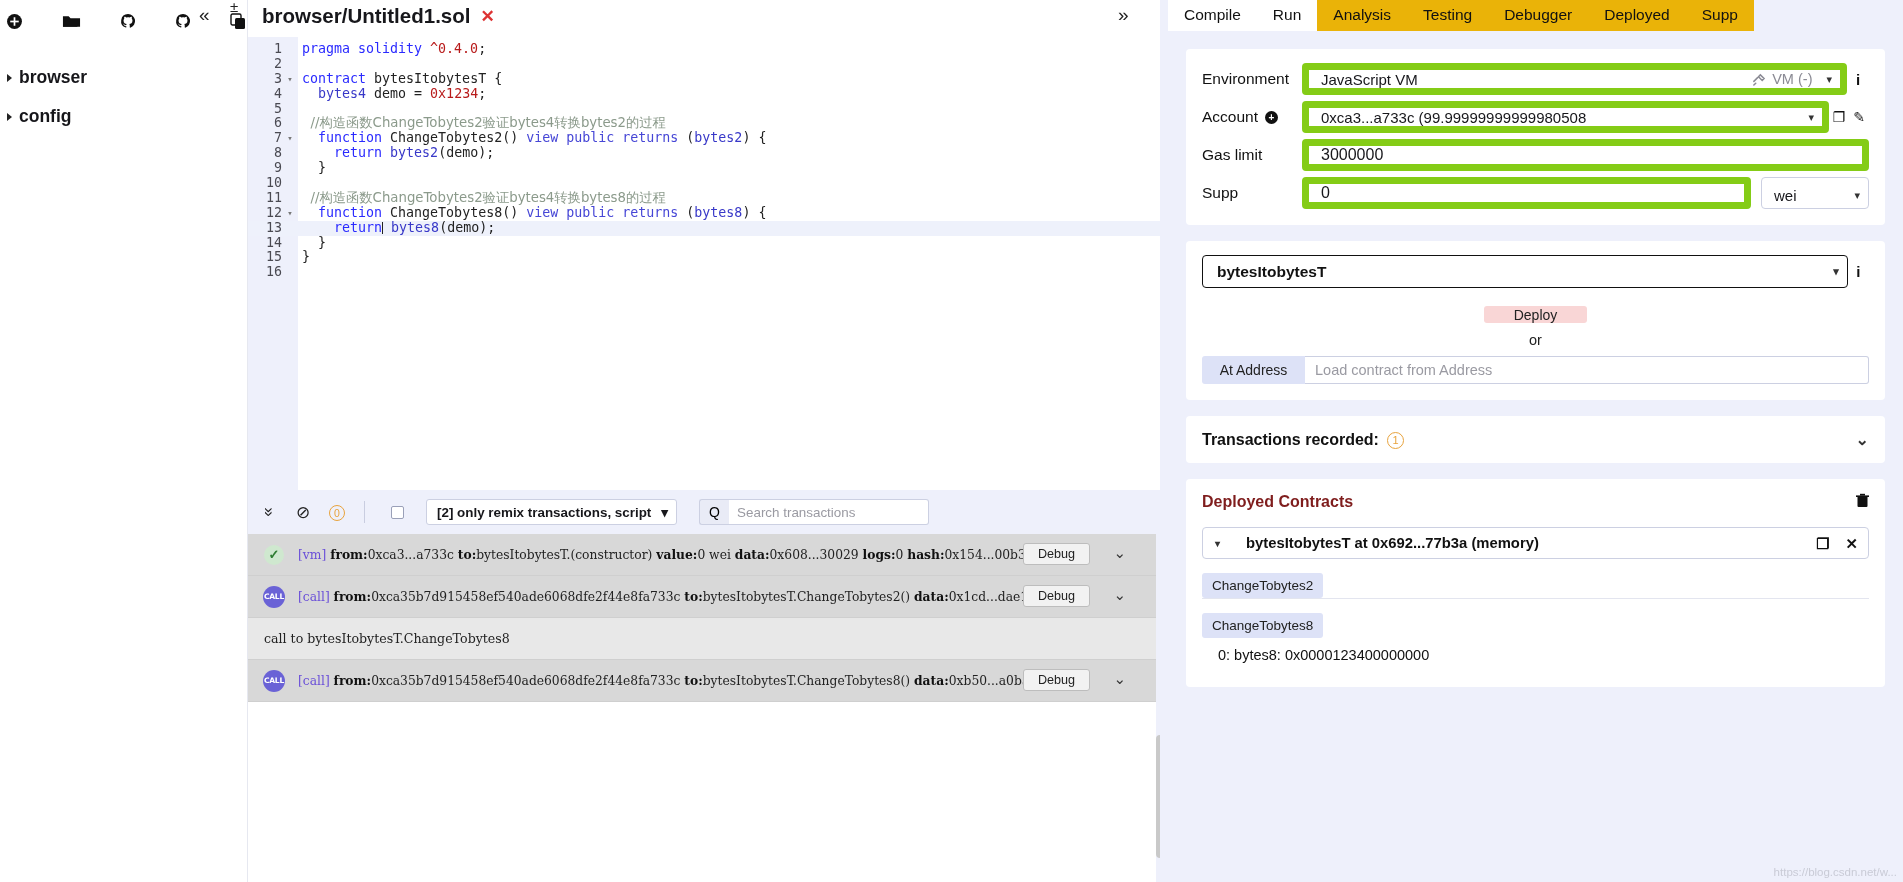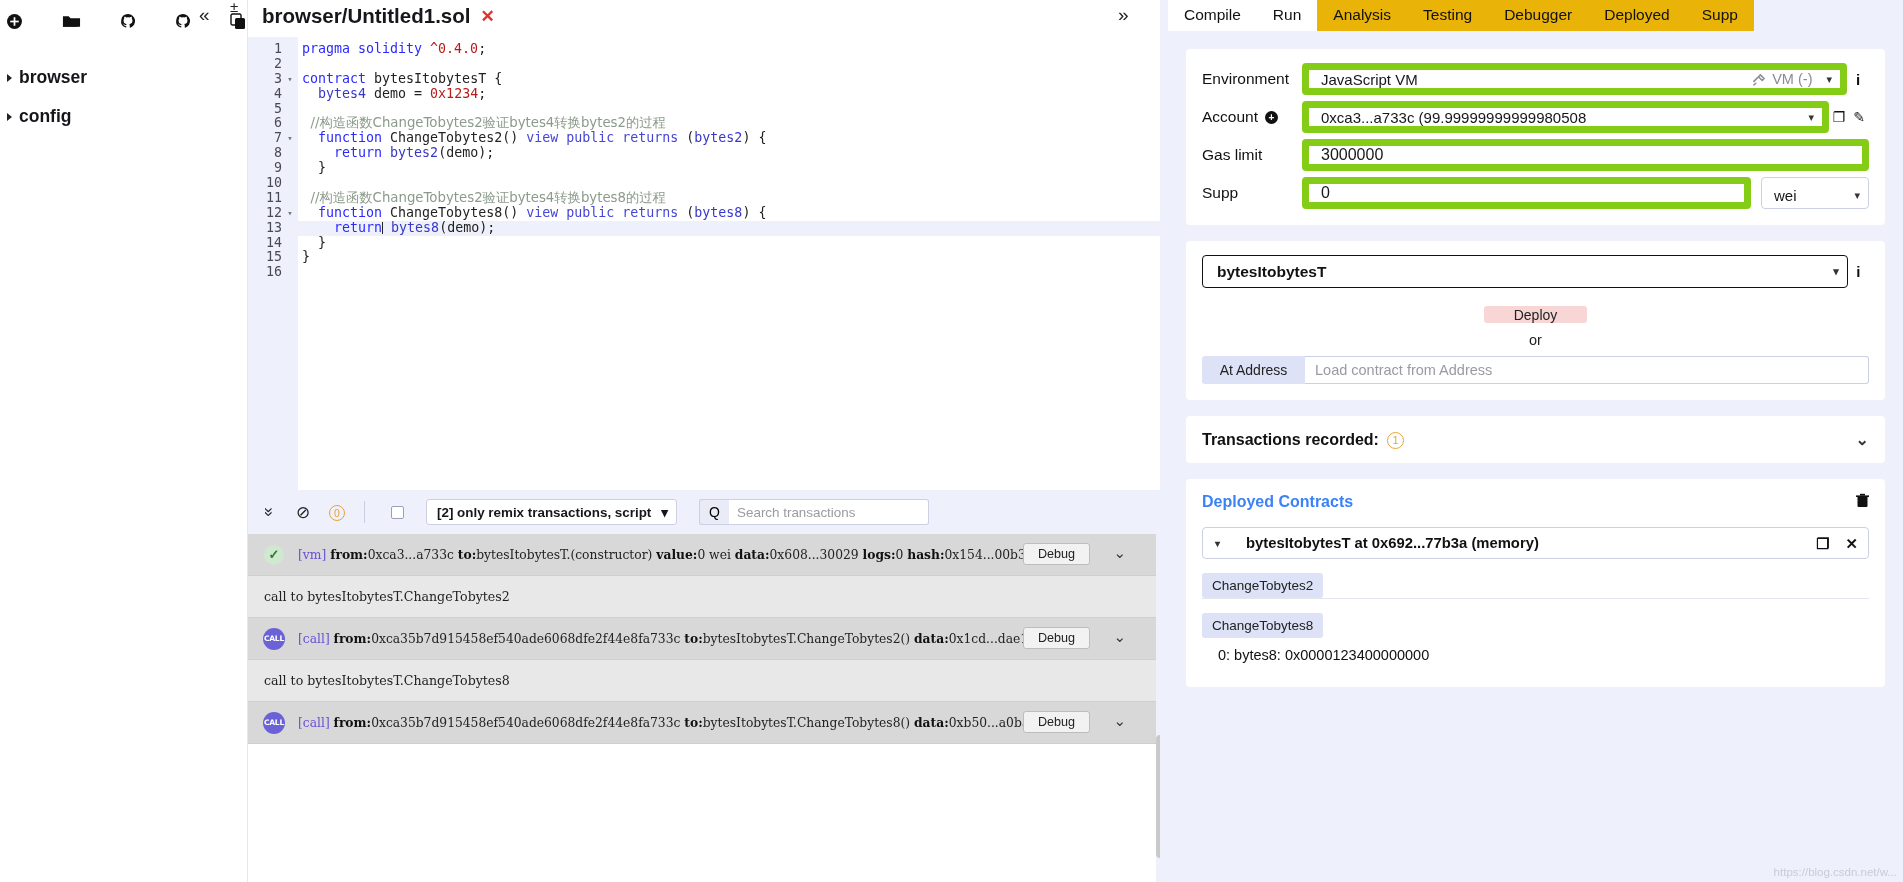--- a/index.html
+++ b/index.html
@@ -207,21 +207,21 @@
     flex:1; height: 28px; border: 1px solid #ccd0e2; border-left:none; border-radius: 0 3px 3px 0;
     padding: 0 10px; font-size: 14.5px; color:#9a9aa2; display:flex; align-items:center;
   }
   .rcard2 { margin: 16px 18px 0 18px; background:#fff; border-radius:4px; padding: 14px 16px; }
   .tx-head { display:flex; align-items:flex-end; font-size:16px; font-weight:bold; color:#111; }
   .tx-badge {
     display:inline-block; width:17px;height:17px;border:1.4px solid #e8a33d;border-radius:50%;
     color:#e8a33d; font-size:11px; line-height:14px; text-align:center; margin-left:8px; font-weight:normal;
   }
   .tx-caret { margin-left:auto; font-size:16px; color:#333; cursor:pointer; }
-  .dep-head { display:flex; font-size:16px; font-weight:bold; color:#3b82f6; margin-bottom: 16px;}
+  .dep-head { display:flex; font-size:16px; font-weight:bold; color:#7f1d1d; margin-bottom: 16px;}
   .trash { margin-left:auto; font-size:15px; color:#111; cursor:pointer; }
   .dep-item {
     border: 1px solid #ccd0e2; border-radius:4px; height: 32px; display:flex; align-items:center;
     padding: 0 10px 0 12px; font-size: 14.8px; font-weight:bold; color:#111; background:#fff;
   }
   .dep-caret { font-size: 10px; color:#333; margin-right: 26px; cursor:pointer; }
   .dep-actions { margin-left:auto; display:flex; gap:16px; align-items:center; }
   .fn-btn {
     background: #dde2f7; border:none; border-radius:3px; font-size:13.5px; color:#222;
     padding: 5px 10px; cursor:pointer; display:inline-block; margin: 14px 0 0 0;
@@ -342,23 +342,20 @@
       </div>
       <div class="log-list" id="log-list">
           <div class="log-row">
             <span class="log-badge">
               <span class="badge-ok">✓</span>
             </span>
             <span class="log-text"><span class="vm">[vm]  </span><span class="lbl">from:</span><span>0xca3...a733c </span><span class="lbl">to:</span><span>bytesItobytesT.(constructor) </span><span class="lbl">value:</span><span>0 wei </span><span class="lbl">data:</span><span>0x608...30029 </span><span class="lbl">logs:</span><span>0 </span><span class="lbl">hash:</span><span>0x154...00b3b</span></span>
             <button class="dbg-btn">Debug</button>
             <span class="dbg-caret">⌄</span>
           </div>
-          <div class="log-row plain">
-            <span class="plain-text">call to bytesItobytesT.ChangeTobytes2</span>
-          </div>
           <div class="log-row">
             <span class="log-badge">
               <span class="badge-call">CALL</span>
             </span>
             <span class="log-text"><span class="vm">[call]  </span><span class="lbl">from:</span><span>0xca35b7d915458ef540ade6068dfe2f44e8fa733c </span><span class="lbl">to:</span><span>bytesItobytesT.ChangeTobytes2() </span><span class="lbl">data:</span><span>0x1cd...dae1c</span></span>
             <button class="dbg-btn">Debug</button>
             <span class="dbg-caret">⌄</span>
           </div>
           <div class="log-row plain">
             <span class="plain-text">call to bytesItobytesT.ChangeTobytes8</span>

